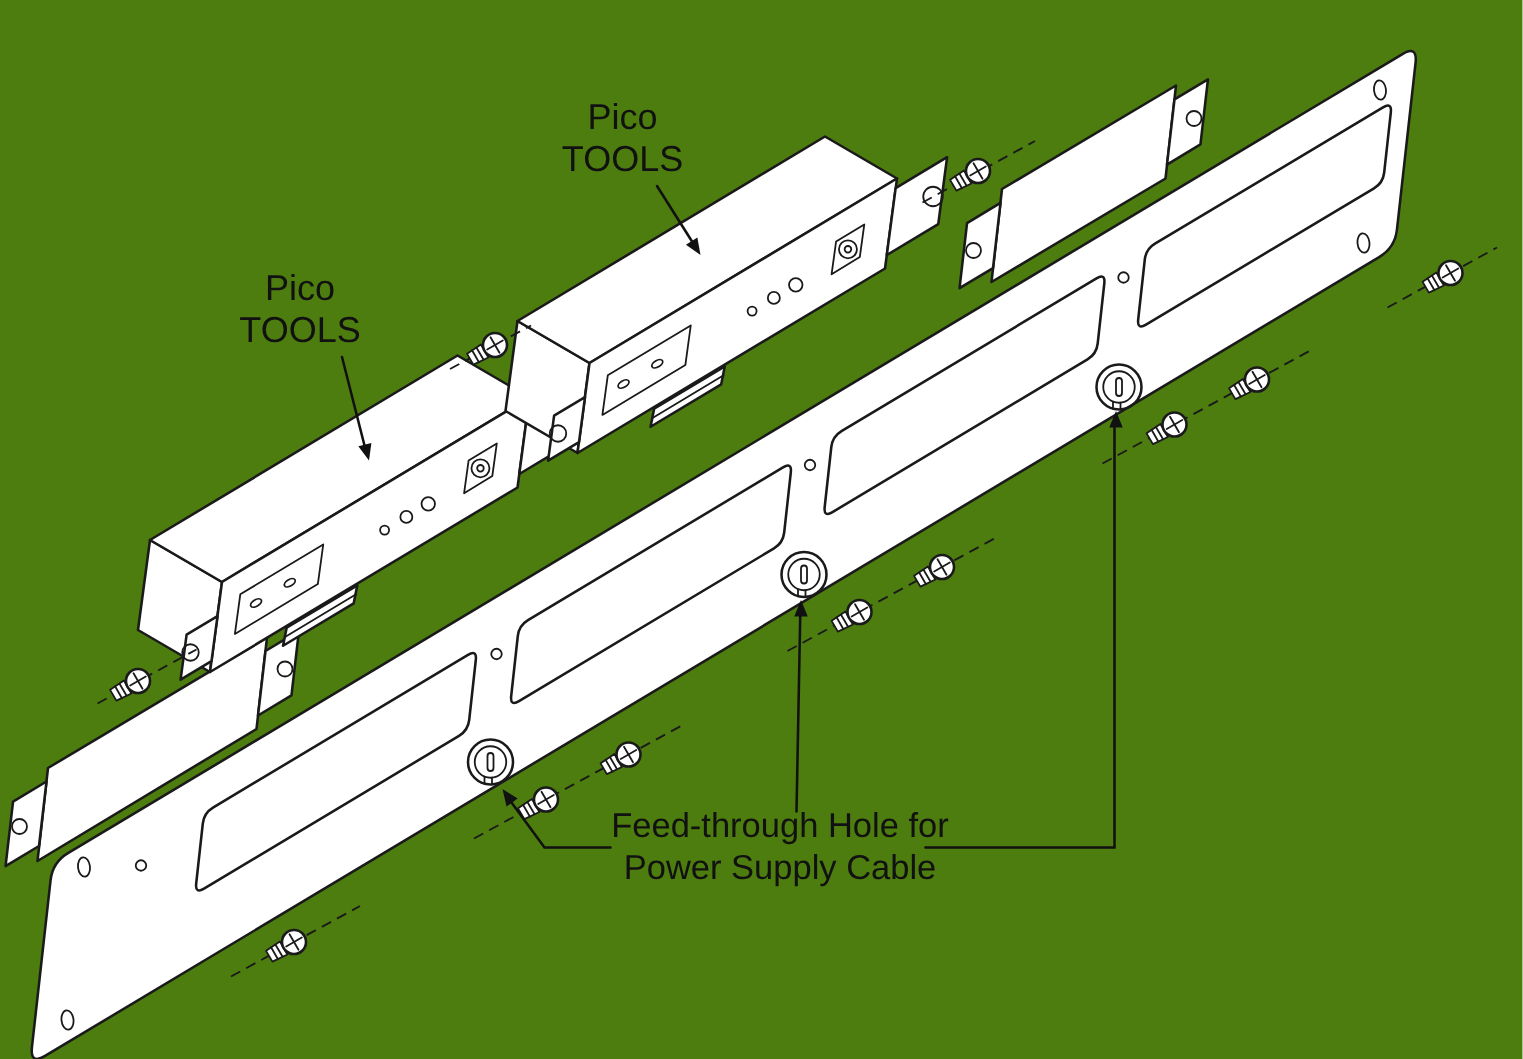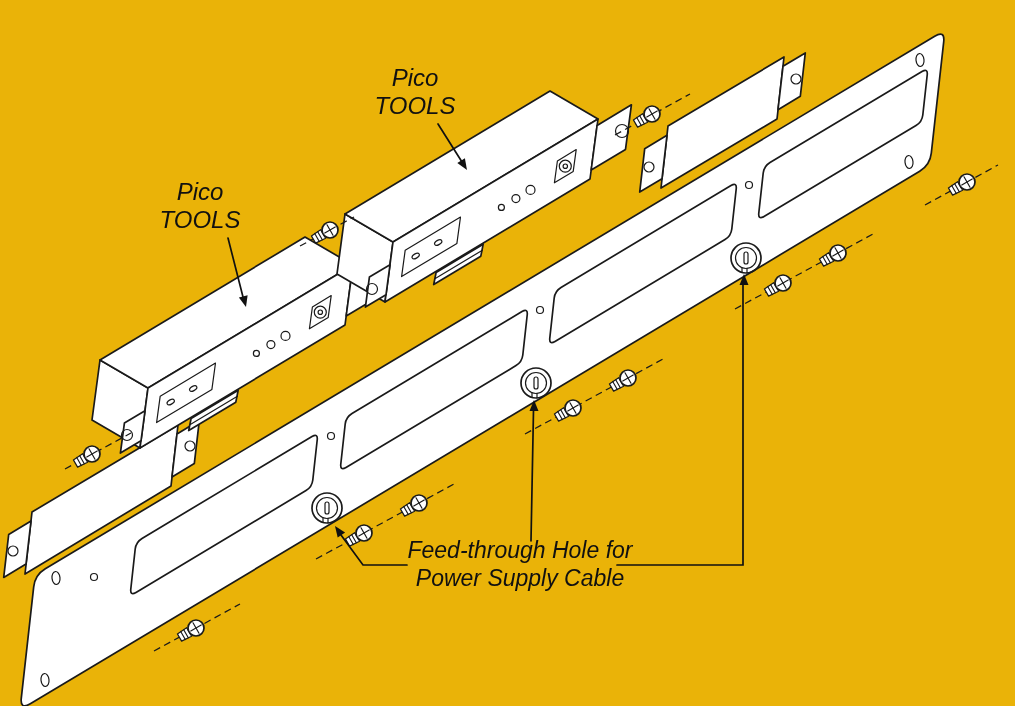--- a/index.html
+++ b/index.html
@@ -1,16 +1,16 @@
 <!DOCTYPE html>
 <html><head>
 <meta charset="utf-8">
 <style>
   html,body{margin:0;padding:0;background:#ffffff;}
-  .canvas{position:relative;width:1015px;height:706px;background:#eab308;overflow:hidden;font-style:italic;}
+  .canvas{position:relative;width:1015px;height:706px;background:#4d7c0f;overflow:hidden;}
   svg{position:absolute;left:0;top:0;}
   .s    {stroke:#1a1a1a;fill:none;stroke-width:1.7;stroke-linejoin:round;stroke-linecap:round;}
   .sf   {stroke:#1a1a1a;fill:#ffffff;stroke-width:1.7;stroke-linejoin:round;}
   .thin {stroke:#1a1a1a;fill:none;stroke-width:1.2;stroke-linejoin:round;stroke-linecap:round;}
   .thinf{stroke:#1a1a1a;fill:#ffffff;stroke-width:1.2;stroke-linejoin:round;}
   .dash {stroke:#1a1a1a;fill:none;stroke-width:1.25;stroke-dasharray:7 4.5;}
   .arrow{stroke:#111111;fill:none;stroke-width:1.7;stroke-linecap:round;}
   .ah   {fill:#111111;stroke:none;}
   .lbl  {font-family:"Liberation Sans",sans-serif;font-size:24px;fill:#111111;text-anchor:middle;}
   .lblf {font-family:"Liberation Sans",sans-serif;font-size:23px;fill:#111111;text-anchor:middle;}

